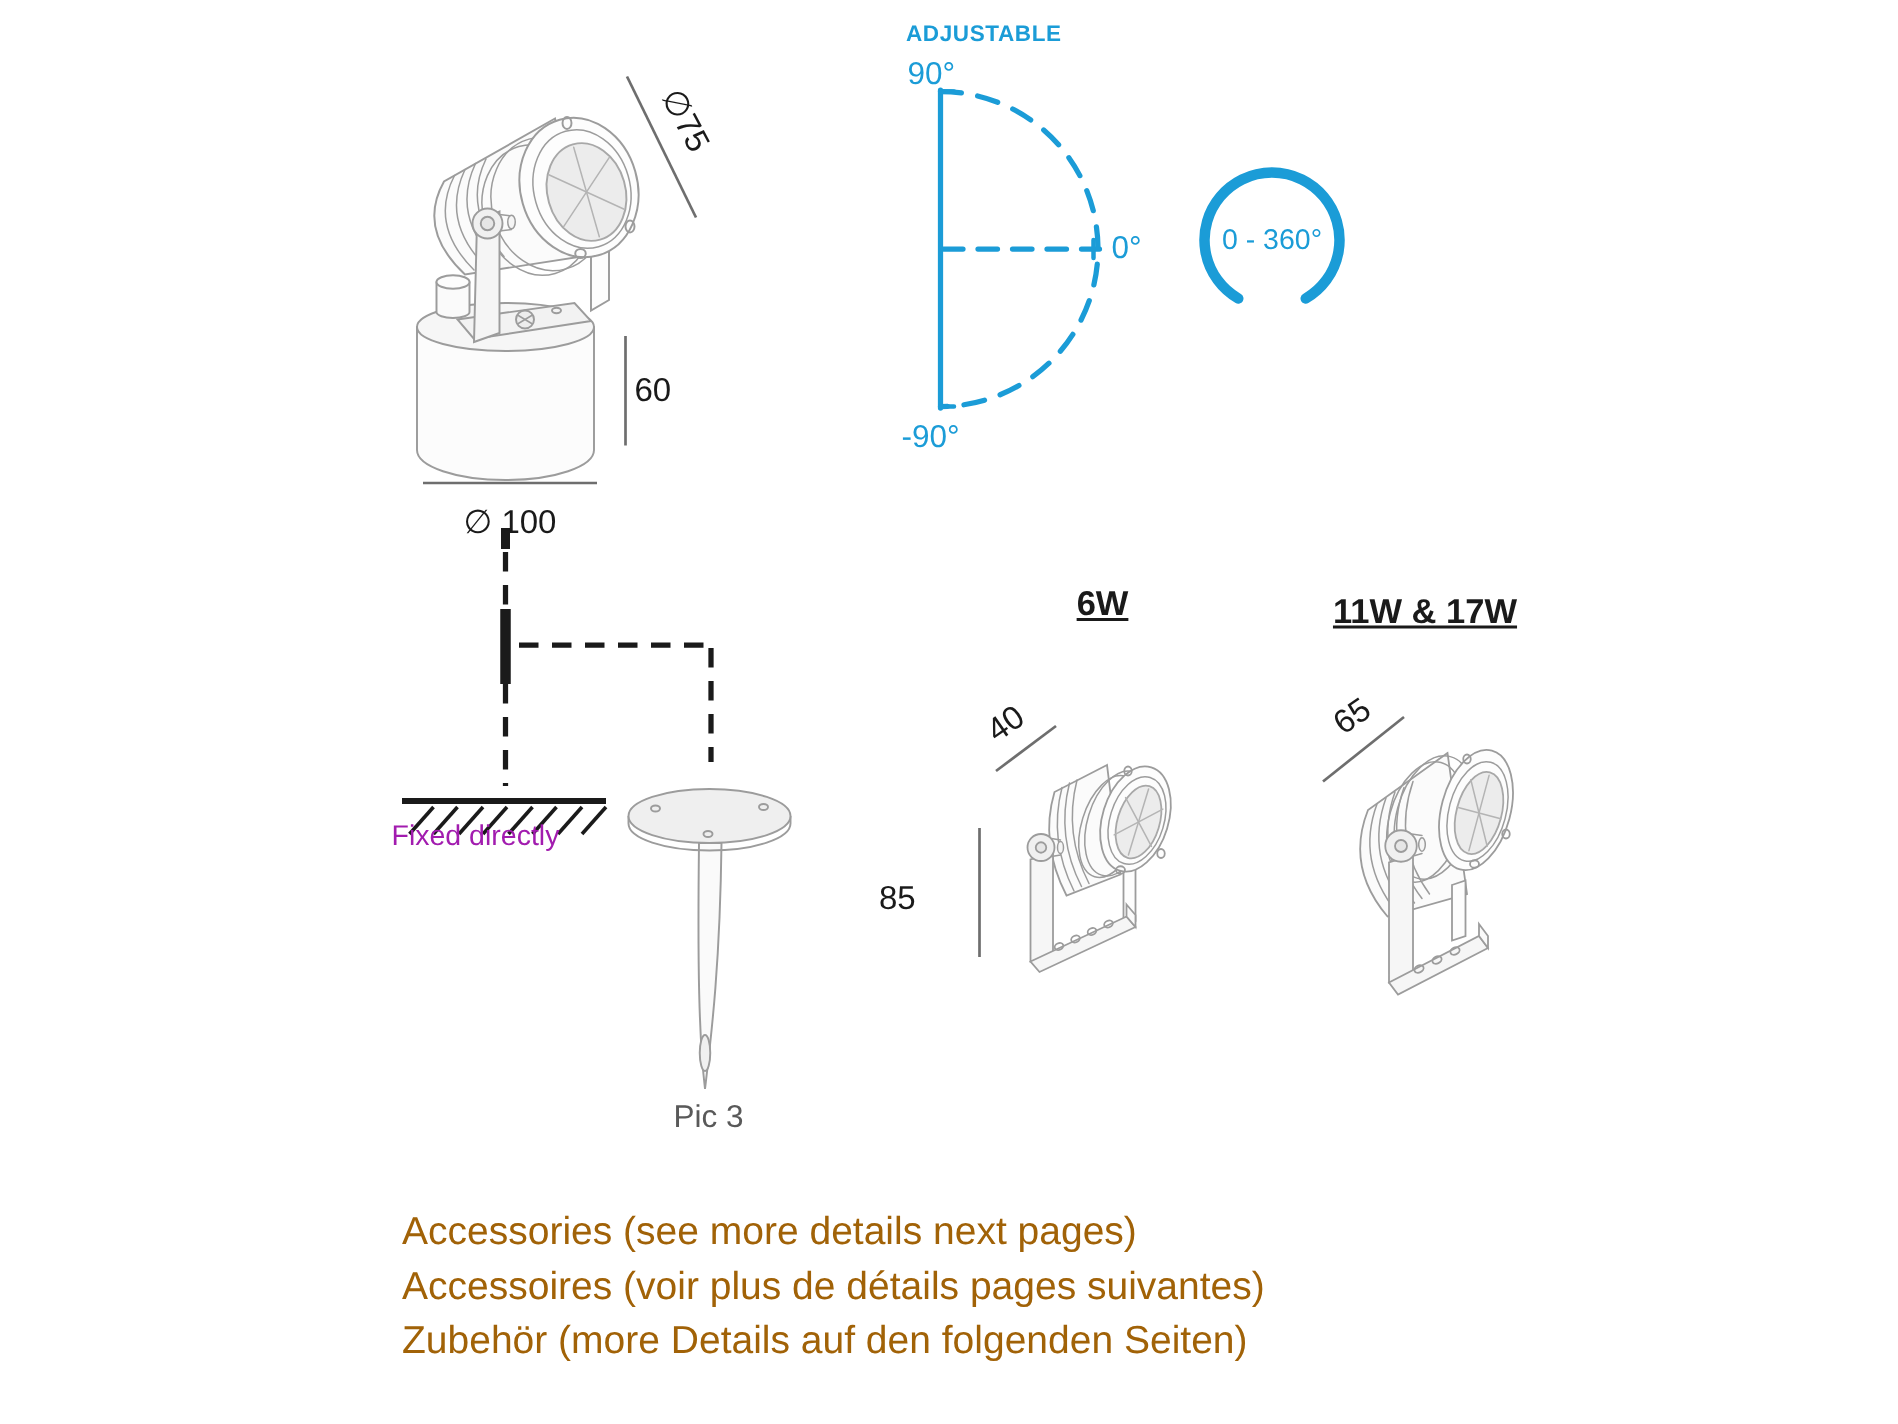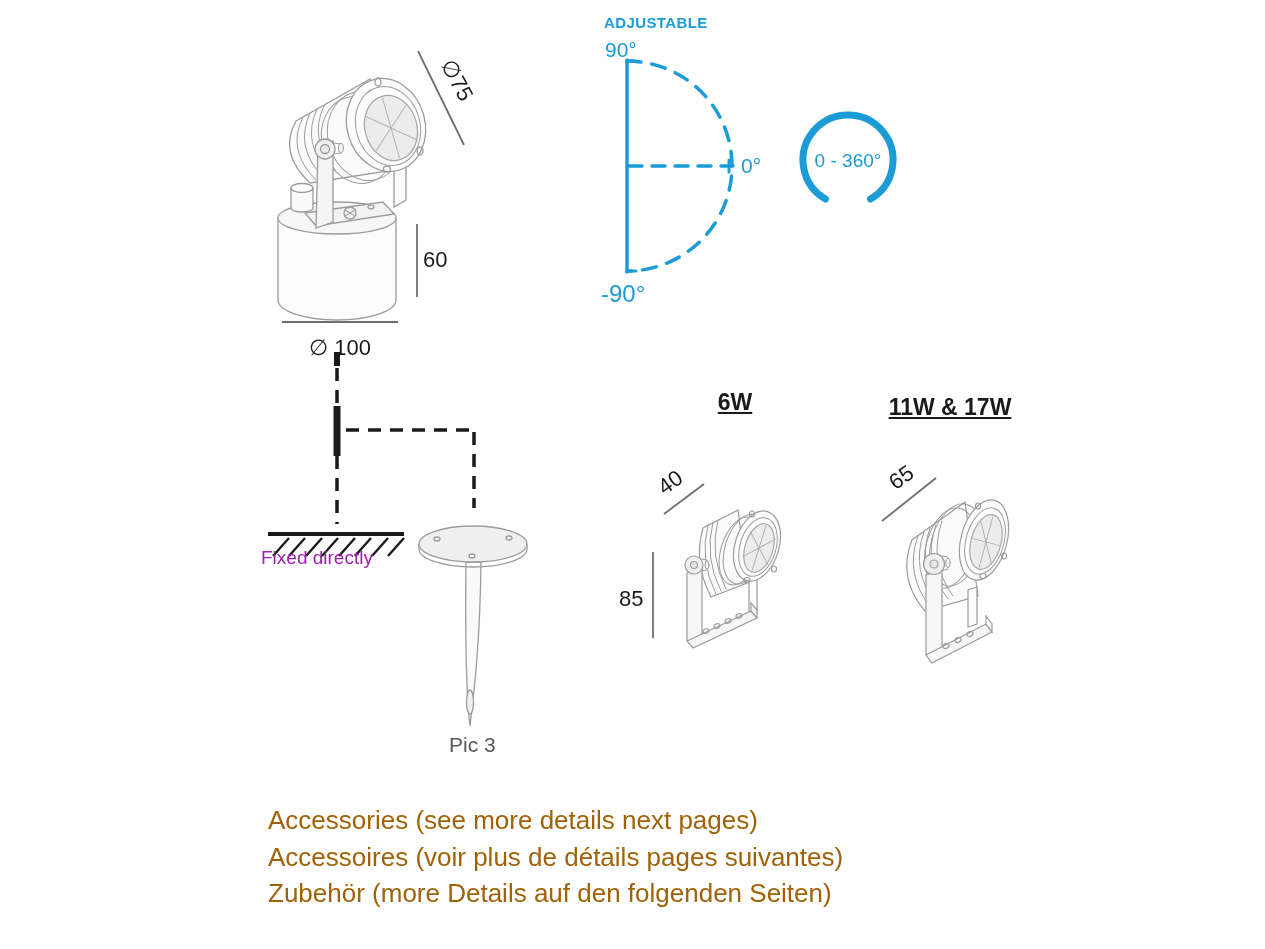--- a/index.html
+++ b/index.html
@@ -7,33 +7,33 @@
     position:relative;width:1265px;height:949px;background:#ffffff;overflow:hidden;
     font-family:"Liberation Sans","DejaVu Sans",sans-serif;color:#1a1a1a;
   }
   .art{position:absolute;left:0;top:0;}
   .label{position:absolute;white-space:nowrap;}
   .dim{font-size:22px;color:#1a1a1a;}
   .cyan{color:#1b9cd7;}
   .adj-title{left:567px;top:14px;font-size:15px;font-weight:bold;letter-spacing:.4px;margin-left:37px;}
   .ang-90{left:605px;top:38px;font-size:21px;}
   .ang-0{left:741px;top:154px;font-size:21px;}
-  .ang-n90{left:601px;top:280px;font-size:24px;}
+  .ang-n90{left:601px;top:280px;font-size:21px;}
   .rot-range{left:801px;top:150px;width:94px;text-align:center;font-size:19px;}
   .dia75{left:458px;top:55px;transform:rotate(62deg);transform-origin:0 0;}
   .h60{left:423px;top:247px;}
   .dia100{left:290px;top:335px;width:100px;text-align:center;}
   .fixed{left:261px;top:547px;font-size:19px;color:#a21caf;}
   .pic3{left:449px;top:733px;font-size:21px;color:#595959;}
   .model{font-size:23px;font-weight:bold;text-decoration:underline;text-align:center;}
   .m6{left:703px;top:389px;width:64px;}
   .m11{left:872px;top:394px;width:156px;}
   .d40{left:653px;top:479px;transform:rotate(-35deg);transform-origin:0 0;}
   .d65{left:884px;top:474px;transform:rotate(-35deg);transform-origin:0 0;}
-  .d85{left:619px;top:586px;}
+  .d85{left:586px;top:586px;}
   .footer{left:268px;top:802px;font-size:26px;line-height:36.5px;color:#a16207;}
 </style>
 </head>
 <body>
 
 <div class="canvas">
 
   <svg class="art" width="1265" height="949" viewBox="0 0 1265 949">
 
     <g stroke="#9c9c9c" stroke-width="1.3" fill="none" stroke-linecap="round">

